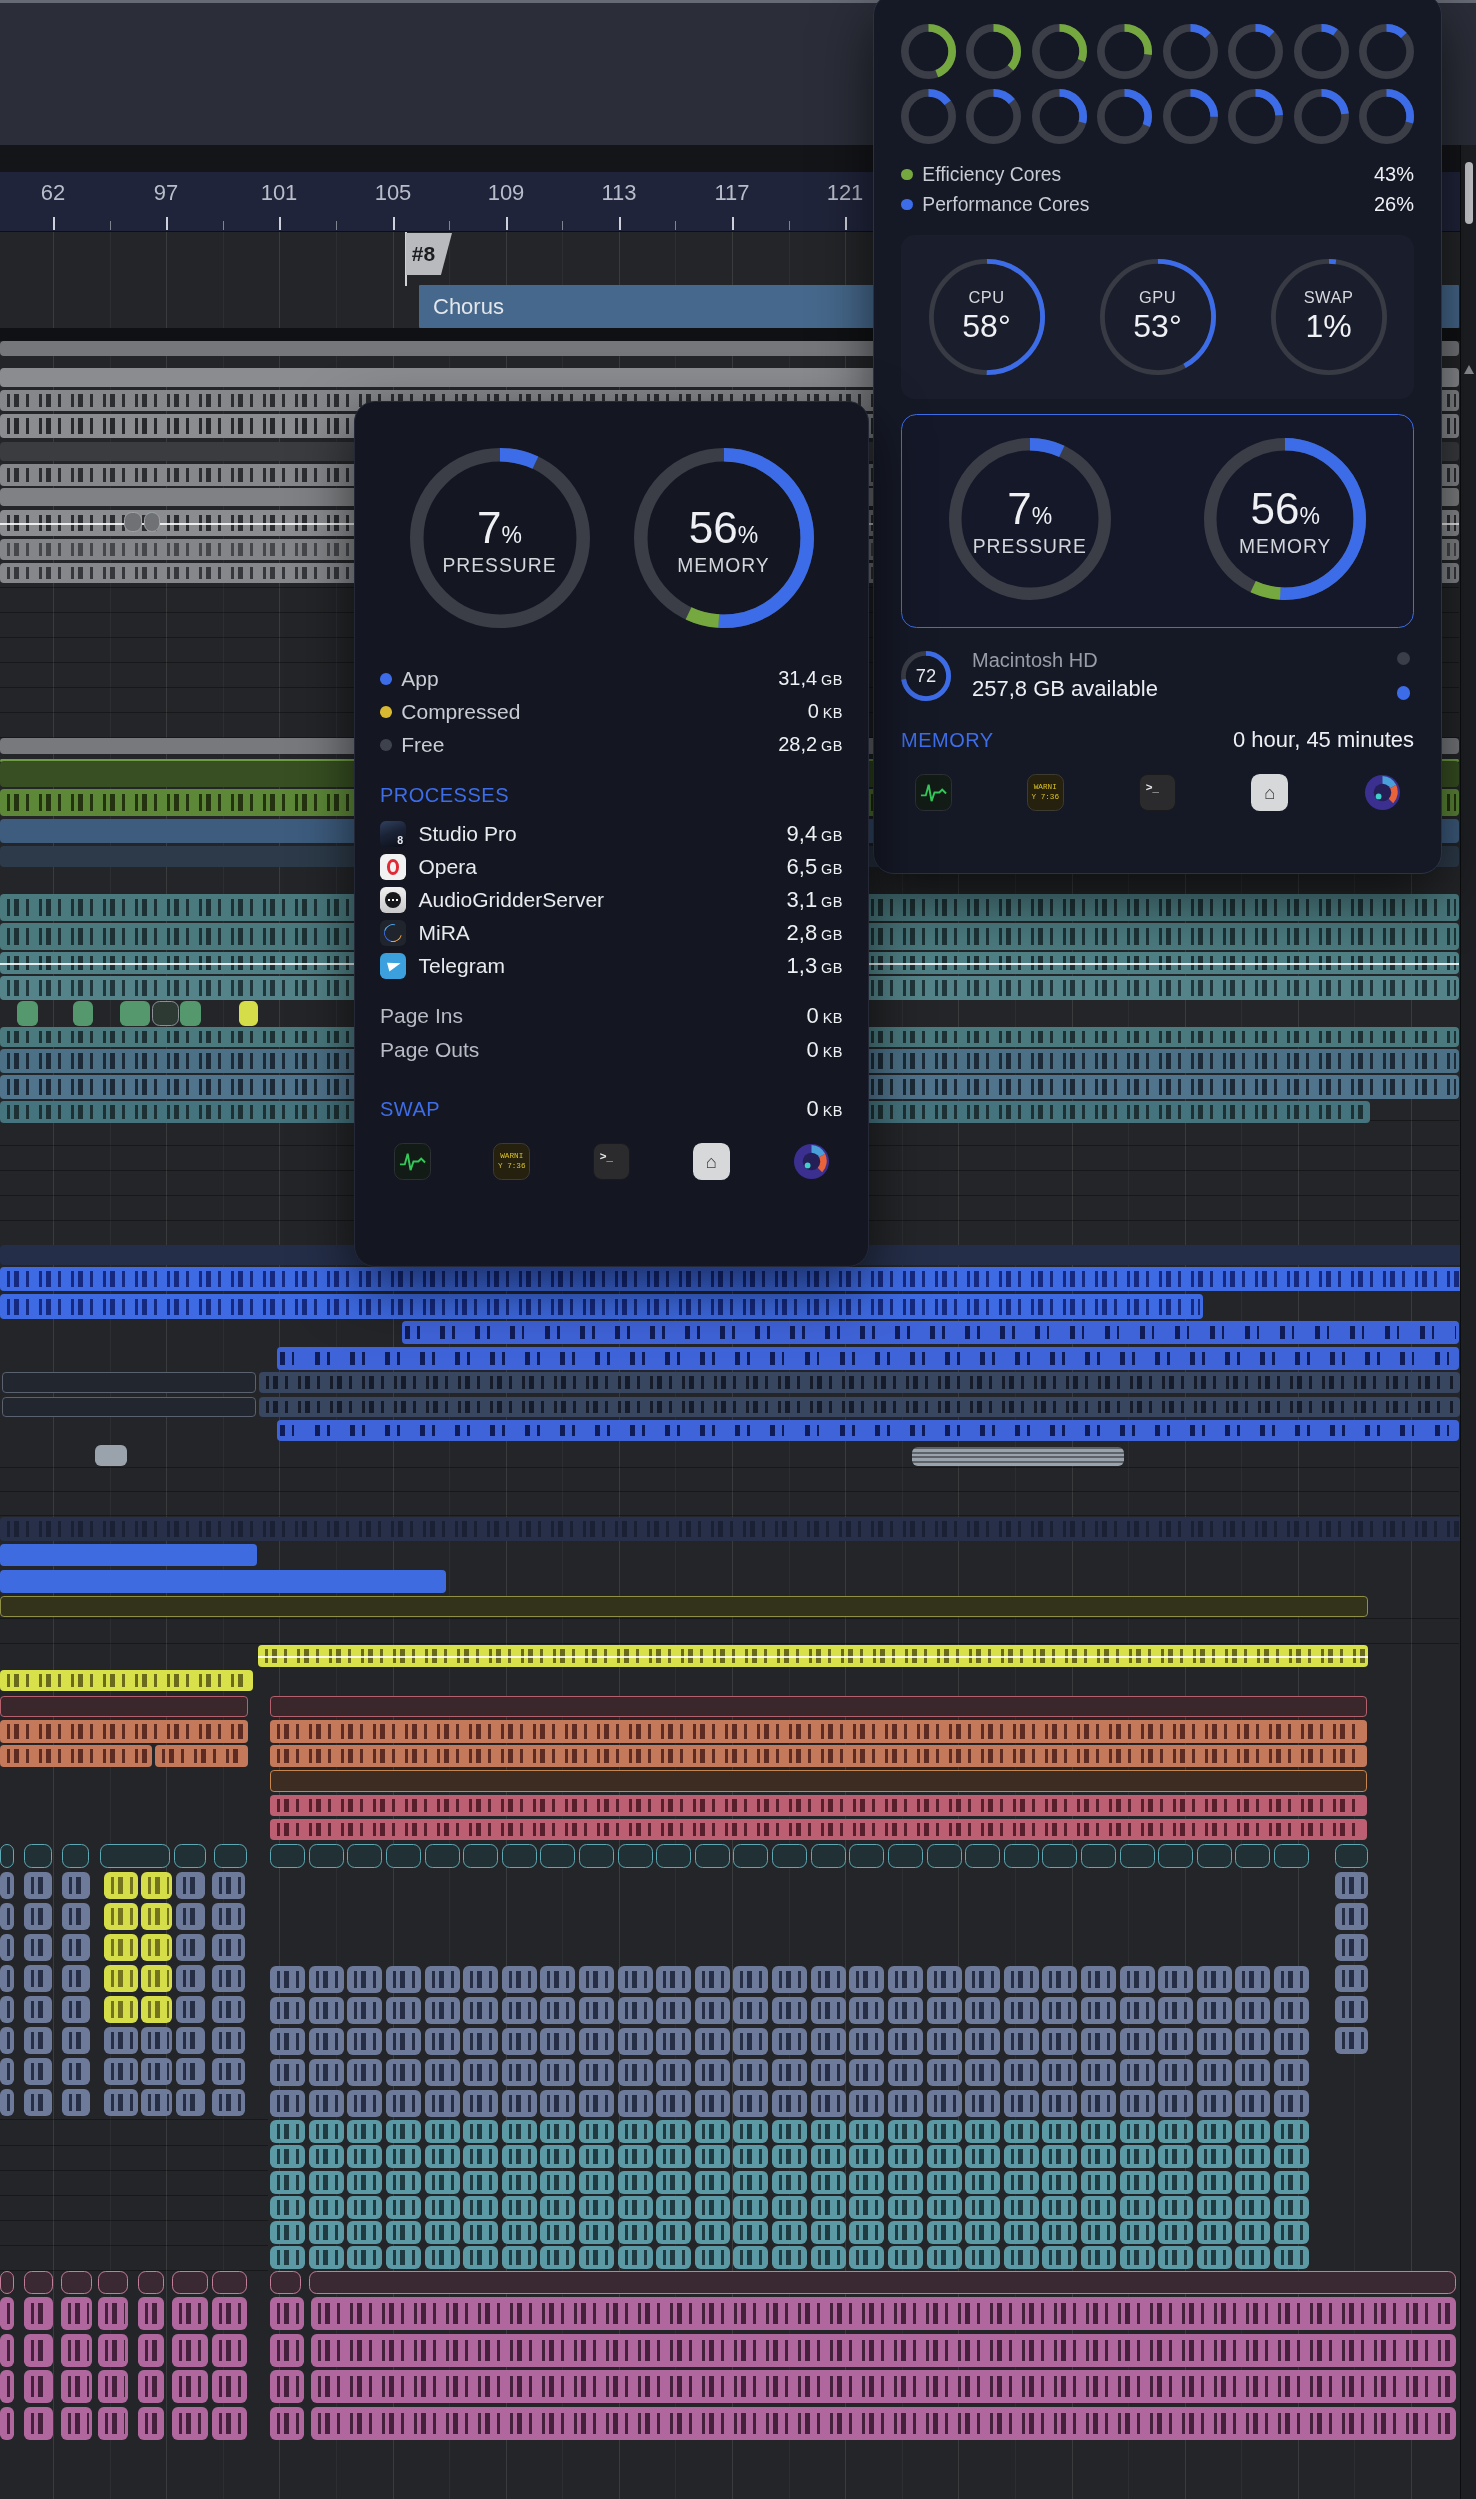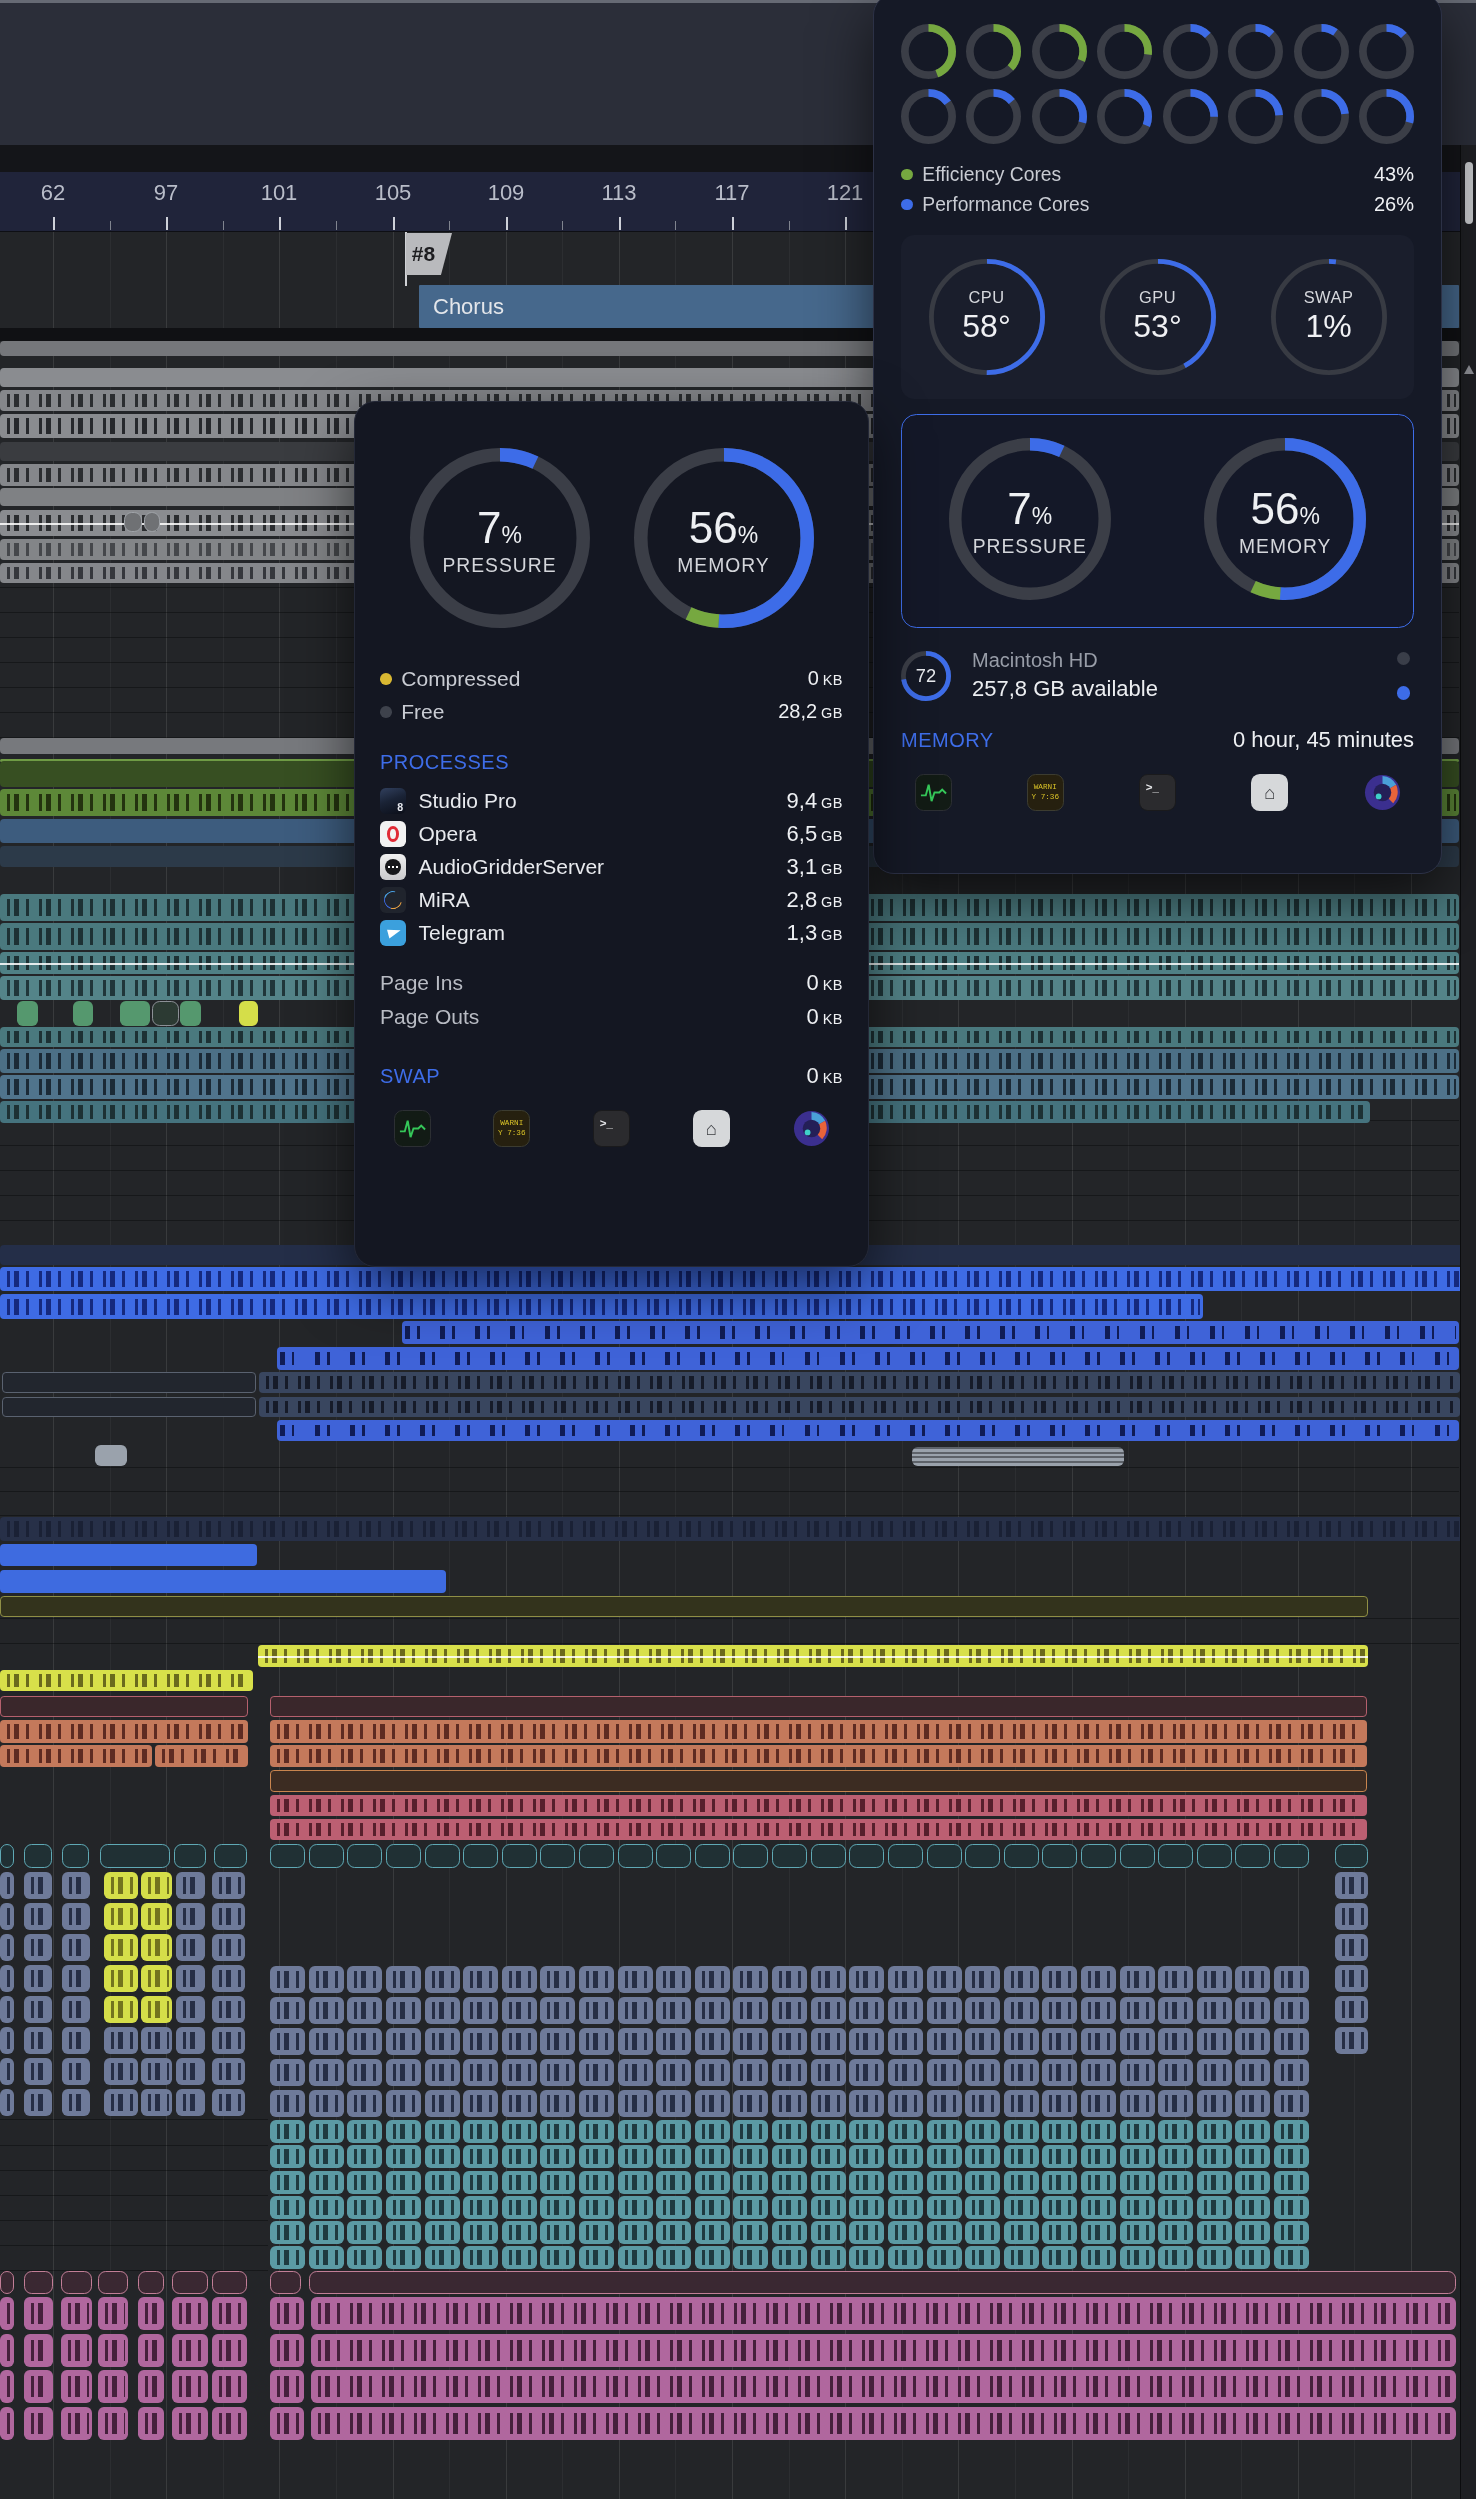--- a/index.html
+++ b/index.html
@@ -1755,20 +1755,25 @@
             </svg></span>
         <div class="ring-text">
             <div class="rv"><span class="num">56</span><span class="pct">%</span></div>
         <div class="rl">MEMORY</div>
           </div>
       </div>
     </div>
 
     <div id="mem-legend">
       <div class="legend-row">
+          <span class="dot dot-blue"></span>
+          <span>App</span>
+          <span class="val"><b style="font-weight:normal">31,4</b><span class="unit">GB</span></span>
+        </div>
+      <div class="legend-row">
           <span class="dot dot-yellow"></span>
           <span>Compressed</span>
           <span class="val"><b style="font-weight:normal">0</b><span class="unit">KB</span></span>
         </div>
       <div class="legend-row">
           <span class="dot dot-gray"></span>
           <span>Free</span>
           <span class="val"><b style="font-weight:normal">28,2</b><span class="unit">GB</span></span>
         </div>
     </div>

